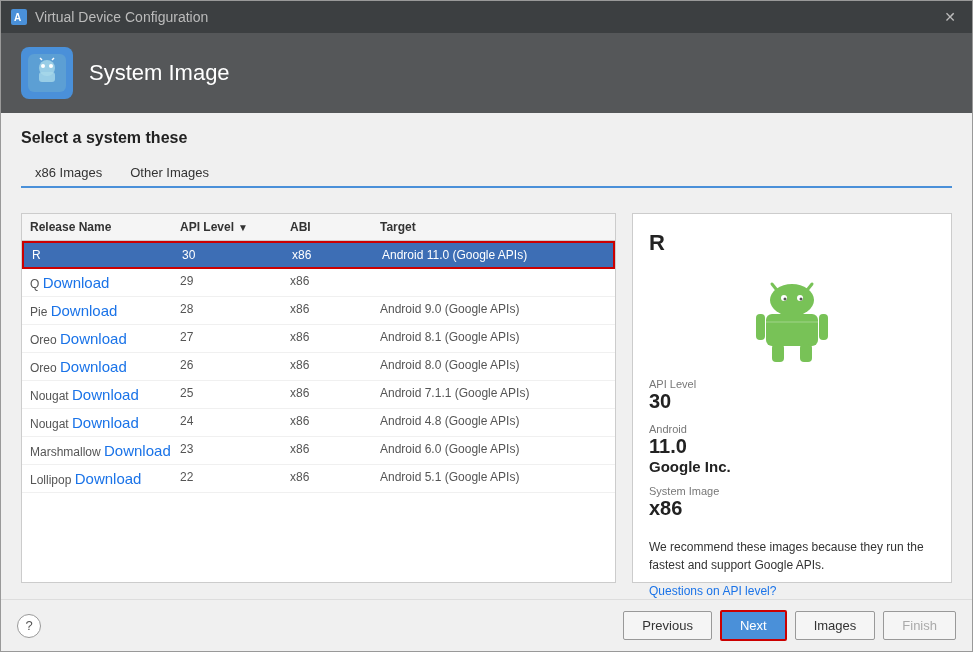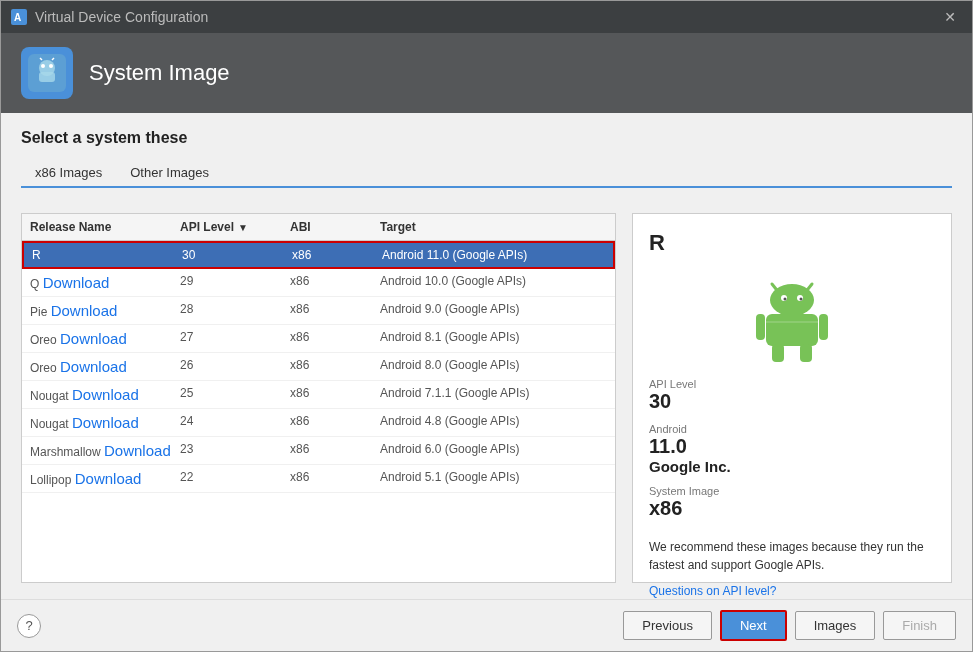--- a/index.html
+++ b/index.html
@@ -235,21 +235,20 @@
             <div class="table-cell">R</div>
             <div class="table-cell">30</div>
             <div class="table-cell">x86</div>
             <div class="table-cell">Android 11.0 (Google APIs)</div>
           </div>
 
           <div class="table-row">
             <div class="table-cell">Q <a class="link">Download</a></div>
             <div class="table-cell">29</div>
             <div class="table-cell">x86</div>
-            <div class="table-cell">Android 10.0 (Google APIs)</div>
           </div>
 
           <div class="table-row">
             <div class="table-cell">Pie <a class="link">Download</a></div>
             <div class="table-cell">28</div>
             <div class="table-cell">x86</div>
             <div class="table-cell">Android 9.0 (Google APIs)</div>
           </div>
 
           <div class="table-row">

